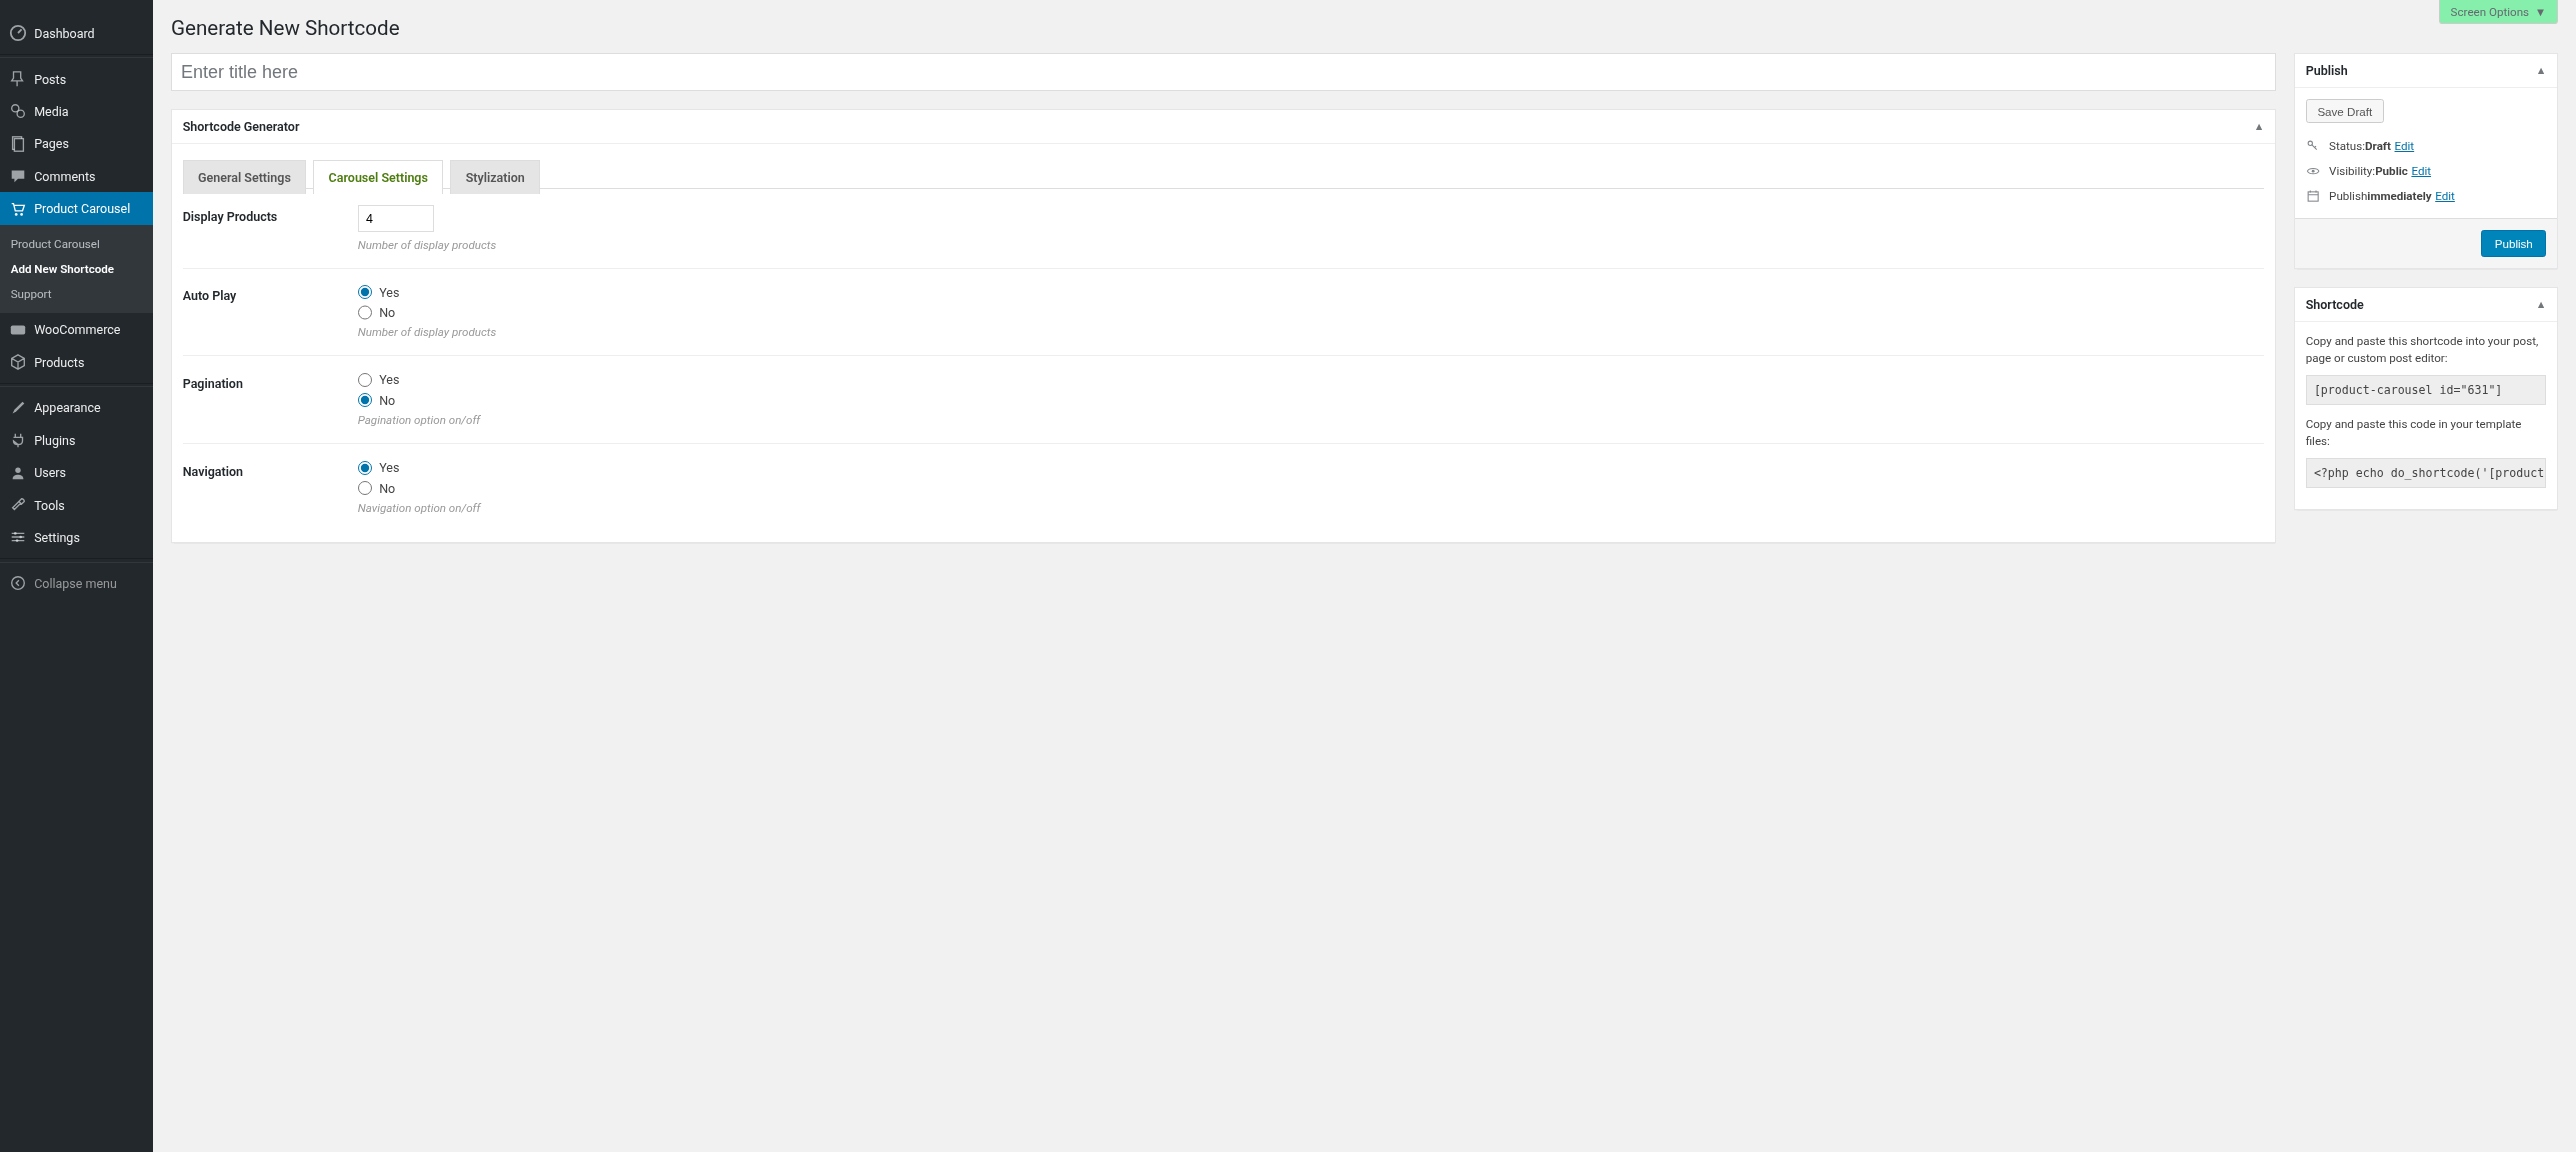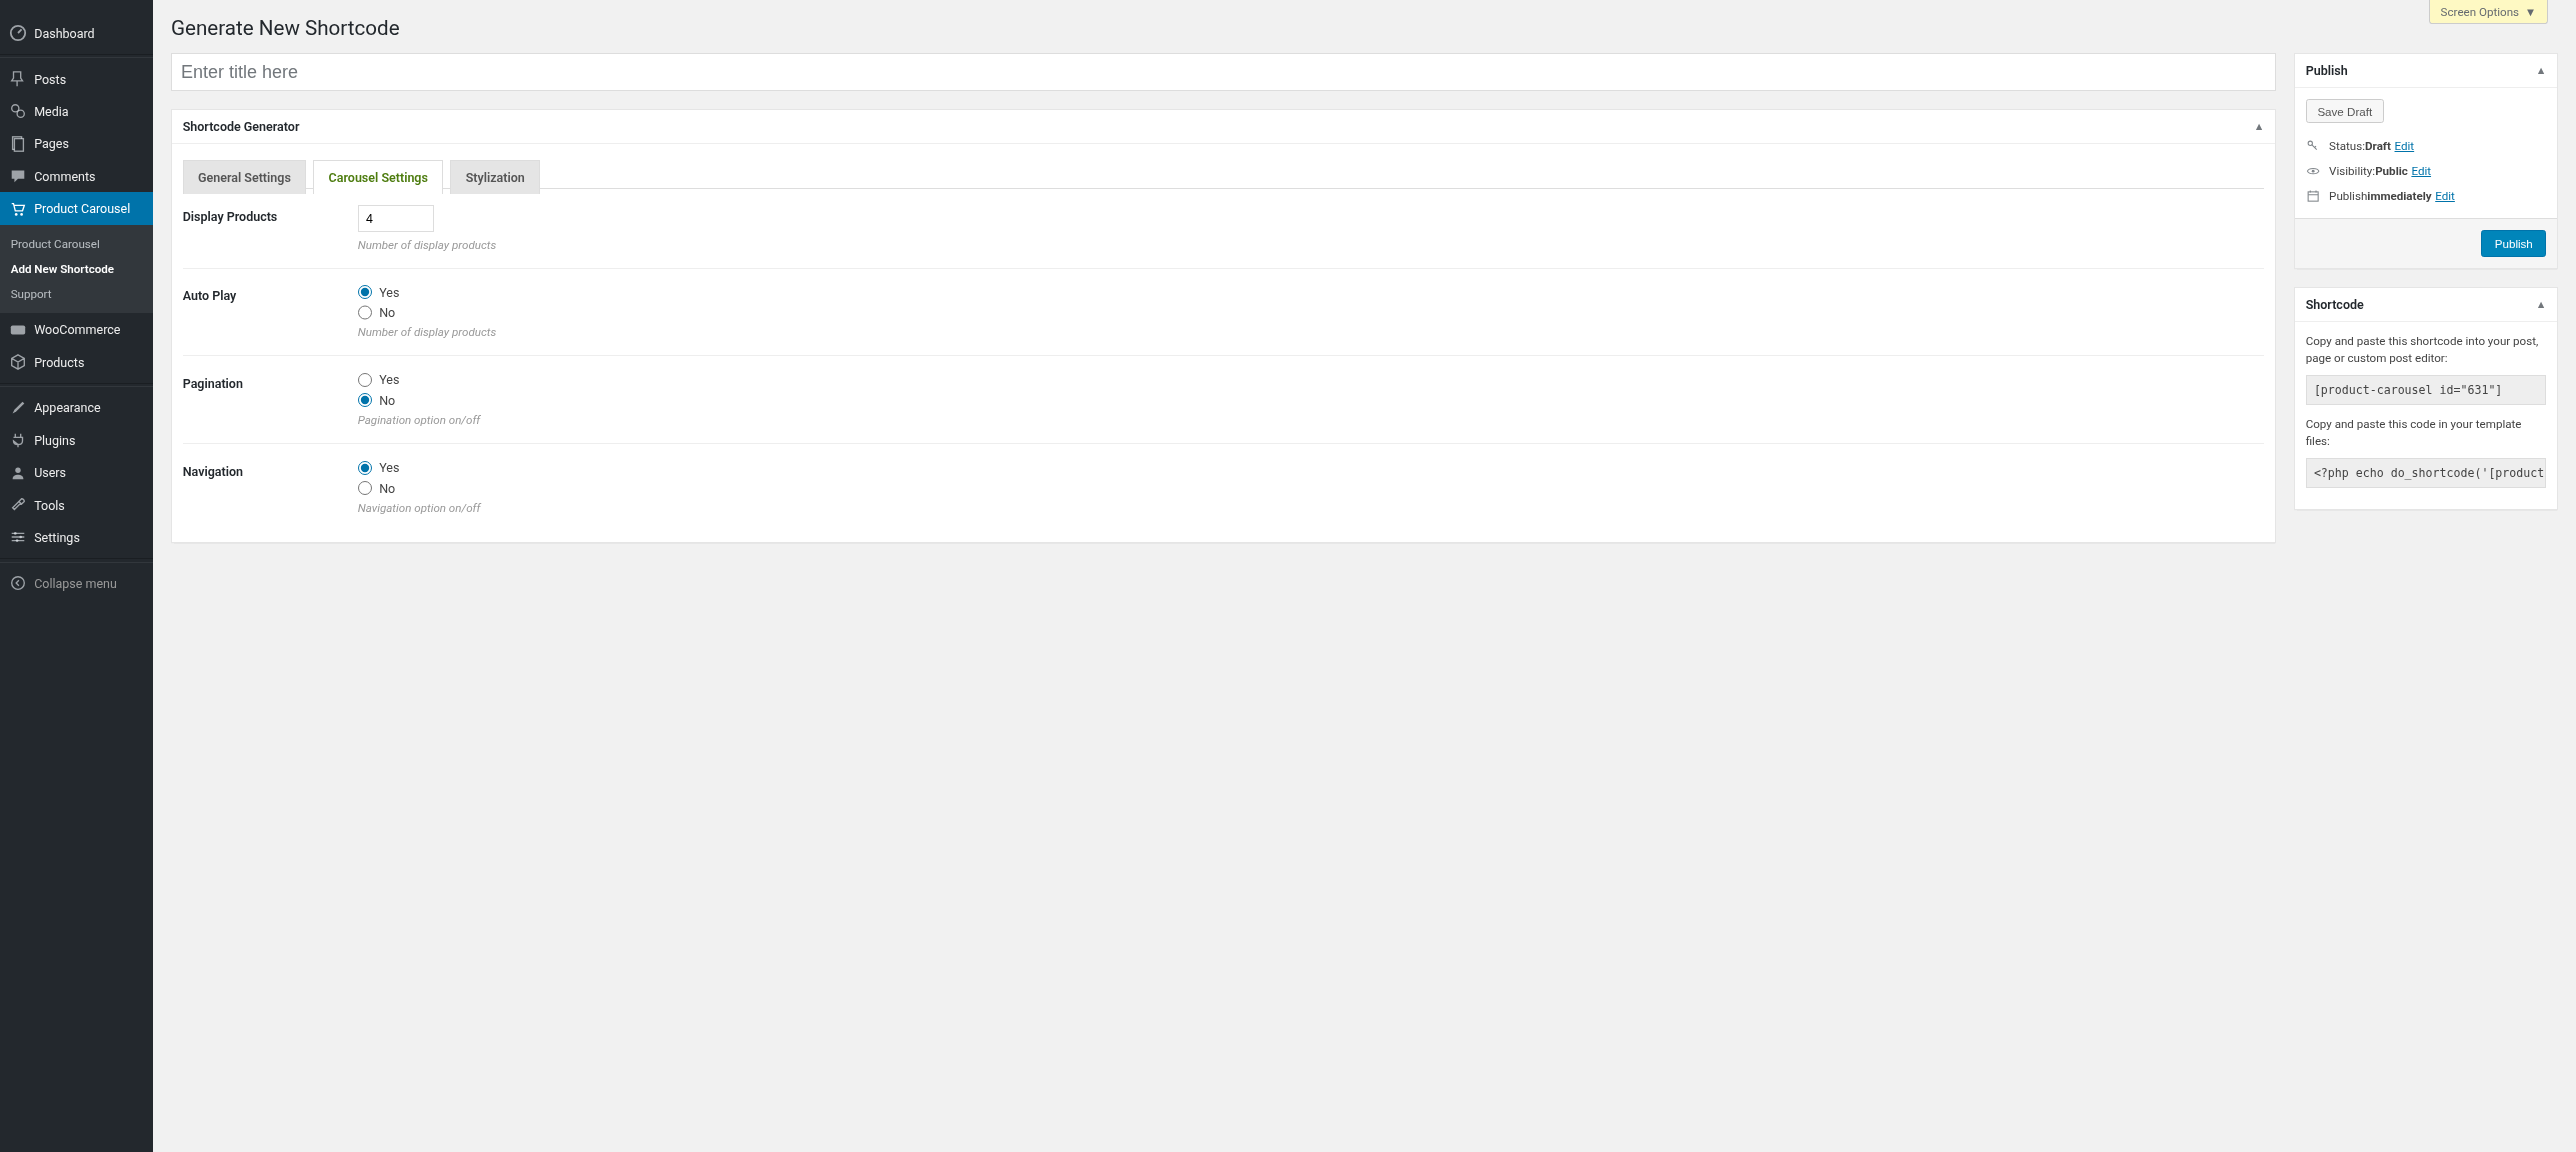--- a/index.html
+++ b/index.html
@@ -13,21 +13,21 @@
 .side-item.current::after { content: ""; position: absolute; right: -7.2px; top: 50%; margin-top: -7.2px; border: 7.2px solid transparent; border-right-color: #f1f1f1; }
 .side-icon { width: 18px; height: 18px; margin-right: 7.2px; display: inline-flex; align-items: center; justify-content: center; fill: rgba(240,245,250,0.6); color: rgba(240,245,250,0.6); }
 .side-item.current .side-icon { fill: #fff; color: #fff; }
 .submenu { background: #32373c; padding: 7.2px 0; }
 .submenu-item { padding: 5.4px 10.7px; color: rgba(240,245,250,0.7); font-size: 11.6px; cursor: pointer; }
 .submenu-item.current { color: #fff; font-weight: 600; }
 .side-sep { height: 4.5px; background: transparent; margin: 4.5px 0; border-bottom: 0.9px solid #32373c; border-top: 0.9px solid #1a1e22; }
 
 
 .main { flex: 1; padding: 0 18px 36px 18px; position: relative; }
-.screen-options { position: absolute; right: 28px; top: 0; background: #fef9c3; border: 0.9px solid #ccc; border-top: none; padding: 4.5px 10.7px; font-size: 11.6px; color: #656a70; cursor: pointer; border-radius: 0 0 3.6px 3.6px; }
+.screen-options { position: absolute; right: 18px; top: 0; background: #86efac; border: 0.9px solid #ccc; border-top: none; padding: 4.5px 10.7px; font-size: 11.6px; color: #656a70; cursor: pointer; border-radius: 0 0 3.6px 3.6px; }
 .page-title { font-size: 20.6px; font-weight: 400; color: #23282d; padding: 16px 0 13.4px; }
 .layout { display: flex; gap: 18px; }
 .col-main { flex: 1; min-width: 0; }
 .col-side { width: 264px; flex-shrink: 0; }
 
 .title-input { width: 100%; padding: 7.2px 9px; font-size: 18px; border: 0.9px solid #ddd; background: #fff; outline: none; }
 .title-input::placeholder { color: #72777c; }
 
 .postbox { background: #fff; border: 0.9px solid #e5e5e5; box-shadow: 0 0.9px 0.9px rgba(0,0,0,.04); margin-top: 18px; }
 .postbox-header { display: flex; justify-content: space-between; align-items: center; padding: 9px 10.7px; border-bottom: 0.9px solid #eee; }

